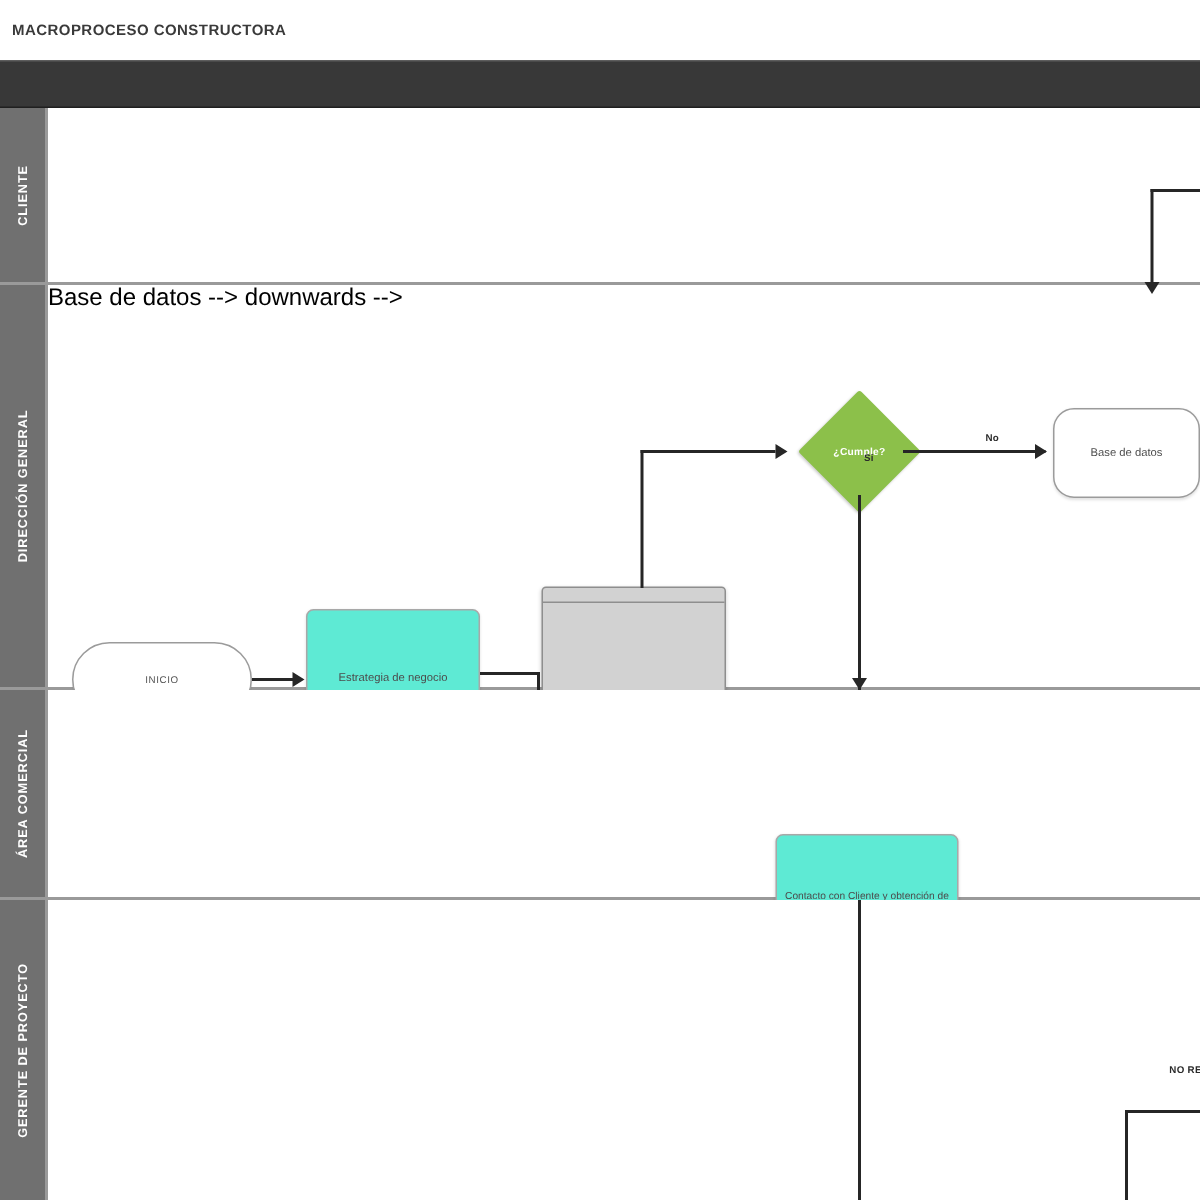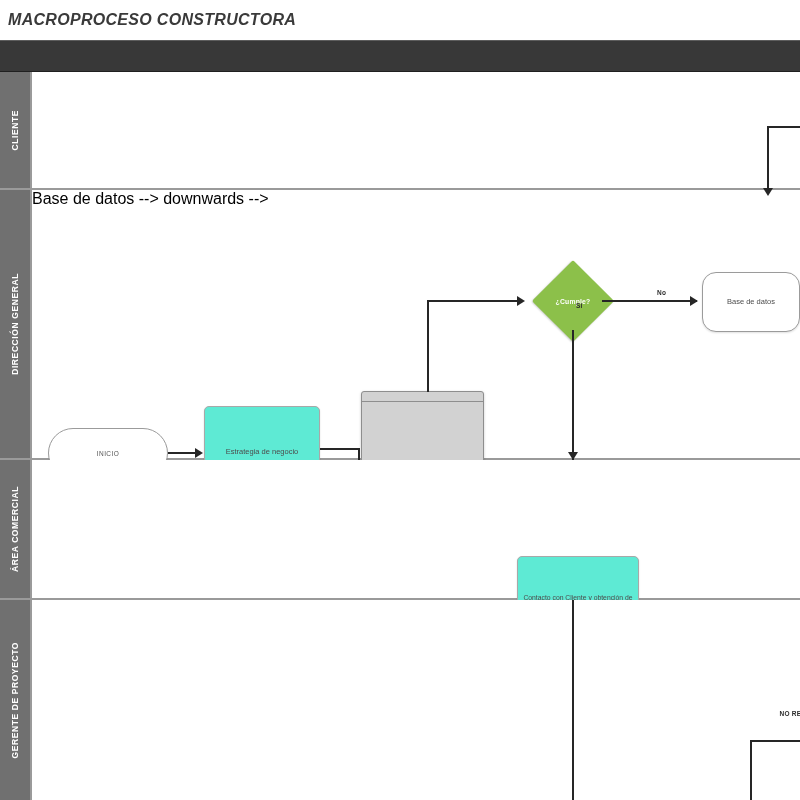--- a/index.html
+++ b/index.html
@@ -9,22 +9,22 @@
     font-family:"Liberation Sans","DejaVu Sans",sans-serif;
     overflow:hidden;
     position:relative;
   }
 
   
   #page-title{
     position:absolute;left:0;top:0;width:660px;height:40px;
     display:flex;align-items:center;
     padding-left:8px;box-sizing:border-box;
-    font-size:16px;font-weight:bold;color:#3a3a3a;
-    letter-spacing:.3px;white-space:nowrap;font-style:italic;
+    font-size:10px;font-weight:bold;color:#3a3a3a;
+    letter-spacing:.3px;white-space:nowrap;
   }
   #header-band{
     position:absolute;left:0;top:40px;width:800px;height:30px;
     background:#383838;
     border-top:1px solid #5d5d5d;
     border-bottom:1px solid #1f1f1f;
   }
 
   
   #pool{

